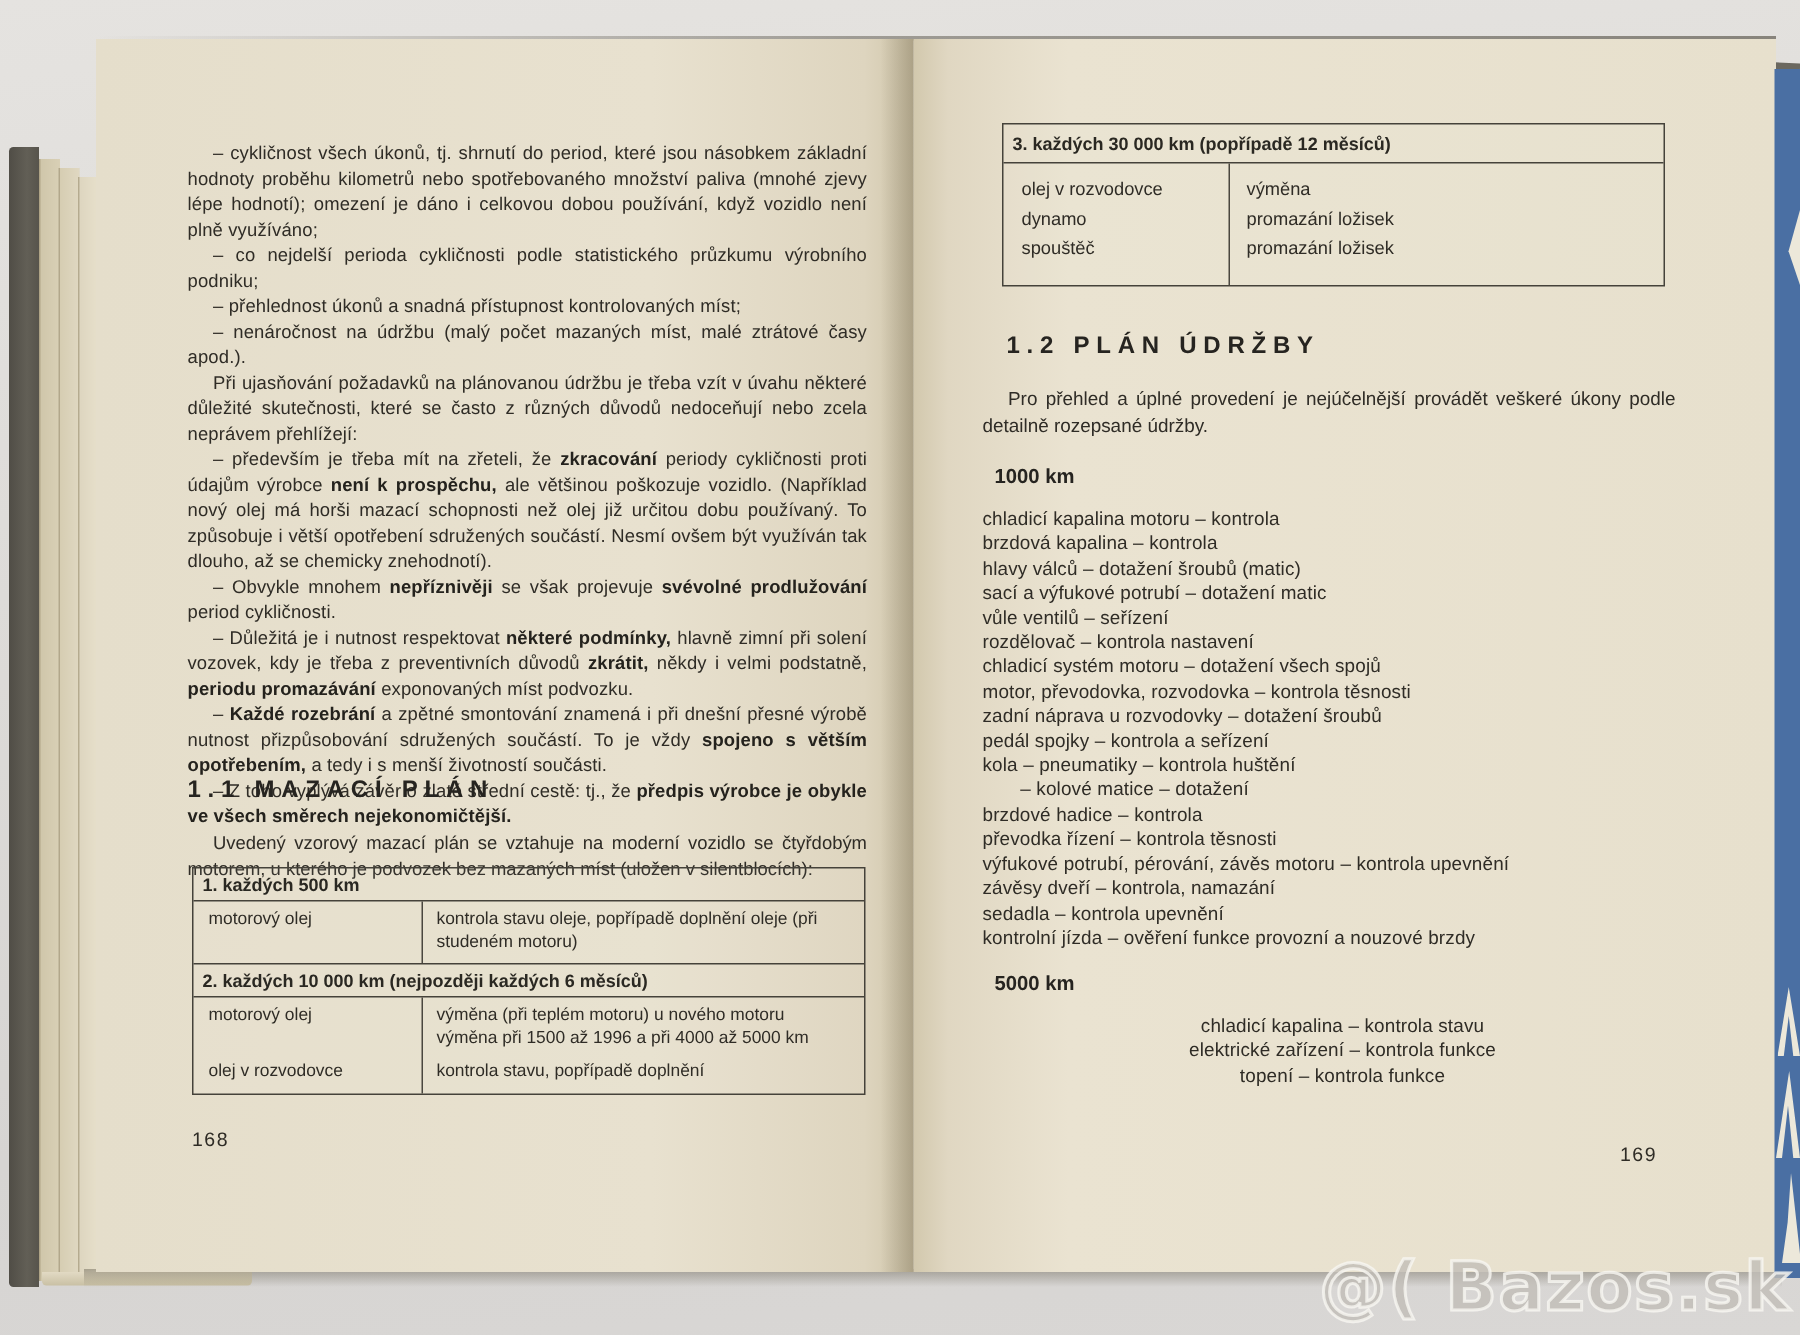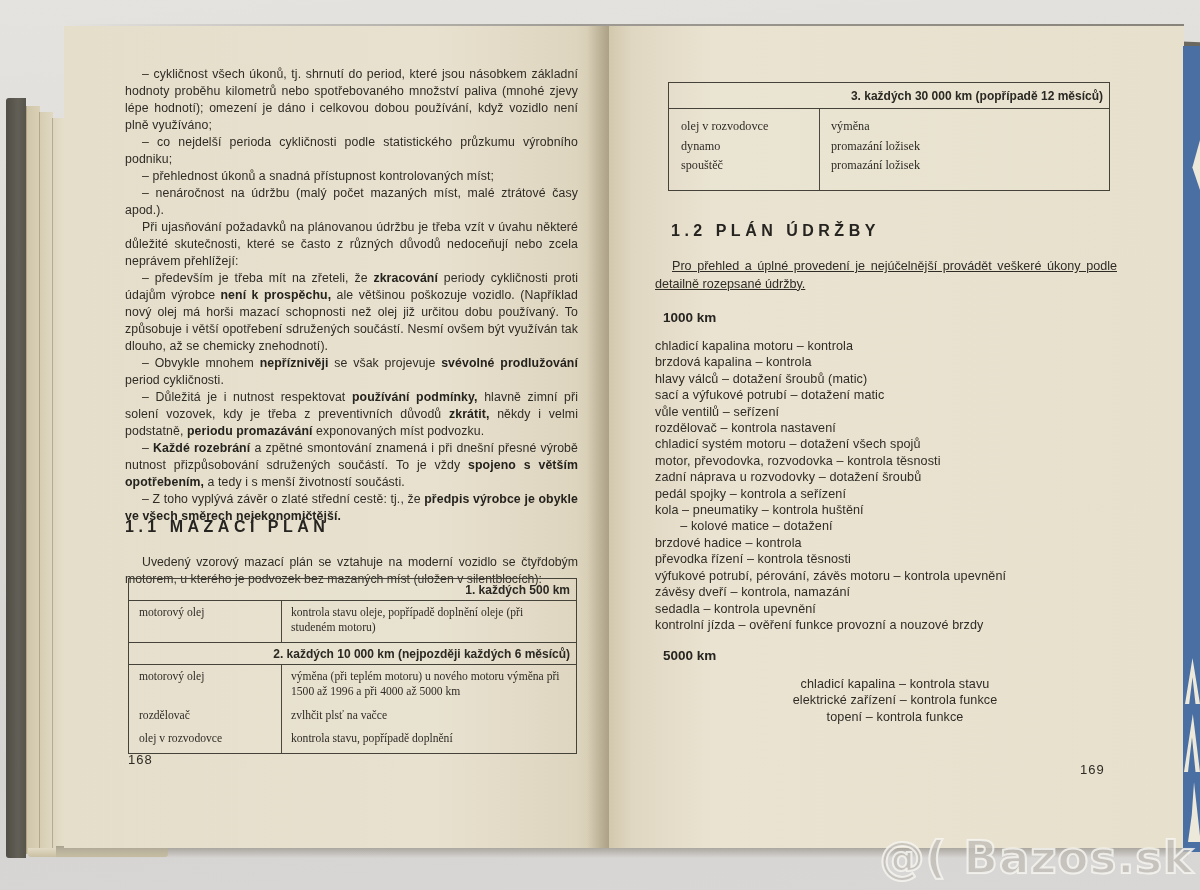--- a/index.html
+++ b/index.html
@@ -29,53 +29,53 @@
   .top-edge{position:absolute;left:0;top:-2px;width:100%;height:3px;
     background:linear-gradient(to right,rgba(75,70,58,0),rgba(75,70,58,.45) 45%,rgba(75,70,58,.6));}
   .page{position:absolute;top:0;height:100%;}
   .page-left{left:0;width:545px;
     background:linear-gradient(to right,#e5decb 0%,#e8e1cf 68%,#ded5bf 94%,#cec4a8 100%);}
   .page-right{left:545px;width:575px;
     background:linear-gradient(to left,#e7e0cd 0%,#eae3d1 82%,#e0d7c2 96%,#d2c8ad 100%);}
   .gutter{position:absolute;left:523px;top:0;width:46px;height:100%;
     background:linear-gradient(to right,rgba(92,80,56,0),rgba(92,80,56,.30) 48%,rgba(92,80,56,.16) 60%,rgba(92,80,56,0));}
   b{color:#24221d;}
-  .lp-body{position:absolute;left:61px;top:40px;width:453px;}
+  .lp-body{position:absolute;left:61px;top:68px;width:453px;}
   .lp-body p{margin:0;font-size:12.3px;line-height:17px;text-align:justify;text-indent:17px;
     color:#2f2c26;letter-spacing:.1px;}
   .sec-heading{position:absolute;margin:0;font-size:16px;font-weight:bold;letter-spacing:4.5px;color:#262420;}
   .lp-heading{left:61px;top:492px;}
   .lp-intro{position:absolute;left:61px;top:528px;width:453px;margin:0;font-size:12.3px;line-height:17px;
     text-align:justify;text-indent:17px;color:#2f2c26;}
   
   .btable{position:absolute;border:1.5px solid #45423a;background:rgba(255,255,255,.04);}
-  .t-head{font-size:12px;font-weight:bold;text-align:right;color:#2a2822;padding:4px 6px 3px;
+  .t-head{font-size:12px;font-weight:bold;text-align:left;color:#2a2822;padding:4px 6px 3px;
     border-bottom:1px solid #45423a;}
   .t-head-mid{border-top:1px solid #45423a;}
   .t-grp{position:relative;padding:3px 0 5px;}
   .t-div{position:absolute;top:0;bottom:0;width:1px;background:#4a473f;}
   .t-row{display:grid;}
-  .t-c1,.t-c2{font-size:11.6px;line-height:14.5px;color:#2f2c26;padding:2px 10px;font-family:Liberation Serif, serif;}
+  .t-c1,.t-c2{font-size:11.6px;line-height:14.5px;color:#2f2c26;padding:2px 10px;}
   .lp-table{left:64px;top:552px;width:447px;}
   .lp-table .t-row{grid-template-columns:152px 1fr;}
   .lp-table .t-div{left:152px;}
   .rp-table{left:59px;top:56px;width:440px;}
   .rp-table .t-head{padding:6px 6px 5px;}
   .rp-table .t-grp{padding:8px 0 14px;}
   .rp-table .t-row{grid-template-columns:150px 1fr;}
   .rp-table .t-c1,.rp-table .t-c2{font-size:12.2px;line-height:19.5px;padding:0 12px;}
   .rp-table .t-div{left:150px;}
   .mt6{margin-top:6px;} .mt4{margin-top:4px;}
   .pagenum{position:absolute;font-size:13px;color:#2f2c26;letter-spacing:1px;}
   .pn-left{left:64px;top:726px;}
   .pn-right{left:471px;top:736px;}
   
   .rp-heading{left:62px;top:196px;}
   .rp-intro{position:absolute;left:46px;top:232px;width:462px;margin:0;font-size:12.6px;line-height:17.5px;
-    text-align:justify;text-indent:17px;color:#2f2c26;text-decoration:underline;}
+    text-align:justify;text-indent:17px;color:#2f2c26;}
   .milestone{position:absolute;left:54px;font-size:13.5px;font-weight:bold;color:#262420;}
   .m1{top:284px;} .m2{top:622px;}
   .rp-list{position:absolute;left:46px;width:480px;}
   .l1{top:312px;} .l2{top:650px;text-align:center;}
   .li{font-size:12.6px;line-height:16.4px;color:#2f2c26;white-space:pre-wrap;letter-spacing:.1px;}
   
   .watermark{position:absolute;right:6px;bottom:6px;font-weight:bold;font-size:45px;letter-spacing:1px;
     color:rgba(166,160,152,.55);-webkit-text-stroke:2px rgba(248,246,241,.8);
     text-shadow:0 0 2px rgba(255,255,255,.55);font-family:"DejaVu Sans",sans-serif;}
 </style>
@@ -97,21 +97,21 @@
 
     <div class="page page-left">
       <div class="lp-body">
         <p>– cykličnost všech úkonů, tj. shrnutí do period, které jsou násobkem základní hodnoty proběhu kilometrů nebo spotřebovaného množství paliva (mnohé zjevy lépe hodnotí); omezení je dáno i celkovou dobou používání, když vozidlo není plně využíváno;</p>
         <p>– co nejdelší perioda cykličnosti podle statistického průzkumu výrobního podniku;</p>
         <p>– přehlednost úkonů a snadná přístupnost kontrolovaných míst;</p>
         <p>– nenáročnost na údržbu (malý počet mazaných míst, malé ztrátové časy apod.).</p>
         <p>Při ujasňování požadavků na plánovanou údržbu je třeba vzít v úvahu některé důležité skutečnosti, které se často z různých důvodů nedoceňují nebo zcela neprávem přehlížejí:</p>
         <p>– především je třeba mít na zřeteli, že <b>zkracování</b> periody cykličnosti proti údajům výrobce <b>není k prospěchu,</b> ale většinou poškozuje vozidlo. (Například nový olej má horši mazací schopnosti než olej již určitou dobu používaný. To způsobuje i větší opotřebení sdružených součástí. Nesmí ovšem být využíván tak dlouho, až se chemicky znehodnotí).</p>
         <p>– Obvykle mnohem <b>nepříznivěji</b> se však projevuje <b>svévolné prodlužování</b> period cykličnosti.</p>
-        <p>– Důležitá je i nutnost respektovat <b>používání podmínky,</b> hlavně zimní při solení vozovek, kdy je třeba z preventivních důvodů <b>zkrátit,</b> někdy i velmi podstatně, <b>periodu promazávání</b> exponovaných míst podvozku.</p>
+        <p>– Důležitá je i nutnost respektovat <b>některé podmínky,</b> hlavně zimní při solení vozovek, kdy je třeba z preventivních důvodů <b>zkrátit,</b> někdy i velmi podstatně, <b>periodu promazávání</b> exponovaných míst podvozku.</p>
         <p>– <b>Každé rozebrání</b> a zpětné smontování znamená i při dnešní přesné výrobě nutnost přizpůsobování sdružených součástí. To je vždy <b>spojeno s větším opotřebením,</b> a tedy i s menší životností součásti.</p>
         <p>– Z toho vyplývá závěr o zlaté střední cestě: tj., že <b>předpis výrobce je obykle ve všech směrech nejekonomičtější.</b></p>
       </div>
 
       <h2 class="sec-heading lp-heading">1.1 MAZACÍ PLÁN</h2>
       <p class="lp-intro">Uvedený vzorový mazací plán se vztahuje na moderní vozidlo se čtyřdobým motorem, u kterého je podvozek bez mazaných míst (uložen v silentblocích):</p>
 
       <div class="btable lp-table">
         <div class="t-head">1. každých 500 km</div>
         <div class="t-grp">
@@ -120,24 +120,20 @@
             <div class="t-c1">motorový olej</div>
             <div class="t-c2">kontrola stavu oleje, popřípadě doplnění oleje (při studeném motoru)</div>
           </div>
         </div>
         <div class="t-head t-head-mid">2. každých 10 000 km (nejpozději každých 6 měsíců)</div>
         <div class="t-grp">
           <div class="t-div"></div>
           <div class="t-row">
             <div class="t-c1">motorový olej</div>
             <div class="t-c2">výměna (při teplém motoru) u nového motoru výměna při 1500 až 1996 a při 4000 až 5000 km</div>
-          </div>
-          <div class="t-row mt6">
-            <div class="t-c1">rozdělovač</div>
-            <div class="t-c2">zvlhčit plsť na vačce</div>
           </div>
           <div class="t-row mt4">
             <div class="t-c1">olej v rozvodovce</div>
             <div class="t-c2">kontrola stavu, popřípadě doplnění</div>
           </div>
         </div>
       </div>
 
       <div class="pagenum pn-left">168</div>
     </div>

